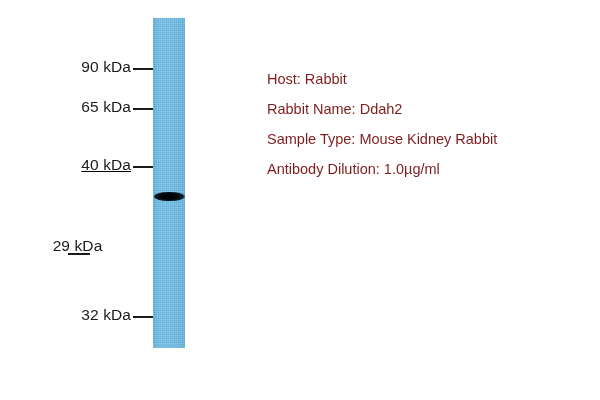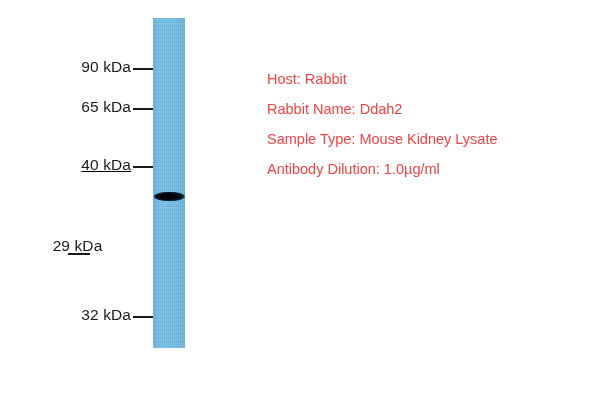--- a/index.html
+++ b/index.html
@@ -113,21 +113,21 @@
 
   
   .info-block {
     position: absolute;
     left: 267px;
     top: 64px;
     width: 320px;
   }
   .info-line {
     font-size: 14.5px;
-    color: #ef4444;
+    color: #7f1d1d;
     line-height: 30px;
     white-space: nowrap;
   }
 </style>
 </head>
 <body>
 
 <div id="figure">
 
   <div class="mw-ladder">
@@ -153,17 +153,17 @@
     </div>
   </div>
 
   <div class="lane">
     <div class="lane-band"></div>
   </div>
 
   <div class="info-block">
     <div class="info-line">Host: Rabbit</div>
     <div class="info-line">Rabbit Name: Ddah2</div>
-    <div class="info-line">Sample Type: Mouse Kidney Lysate</div>
+    <div class="info-line">Sample Type: Mouse Kidney Rabbit</div>
     <div class="info-line">Antibody Dilution: 1.0µg/ml</div>
   </div>
 
 </div>
 
 </body></html>

